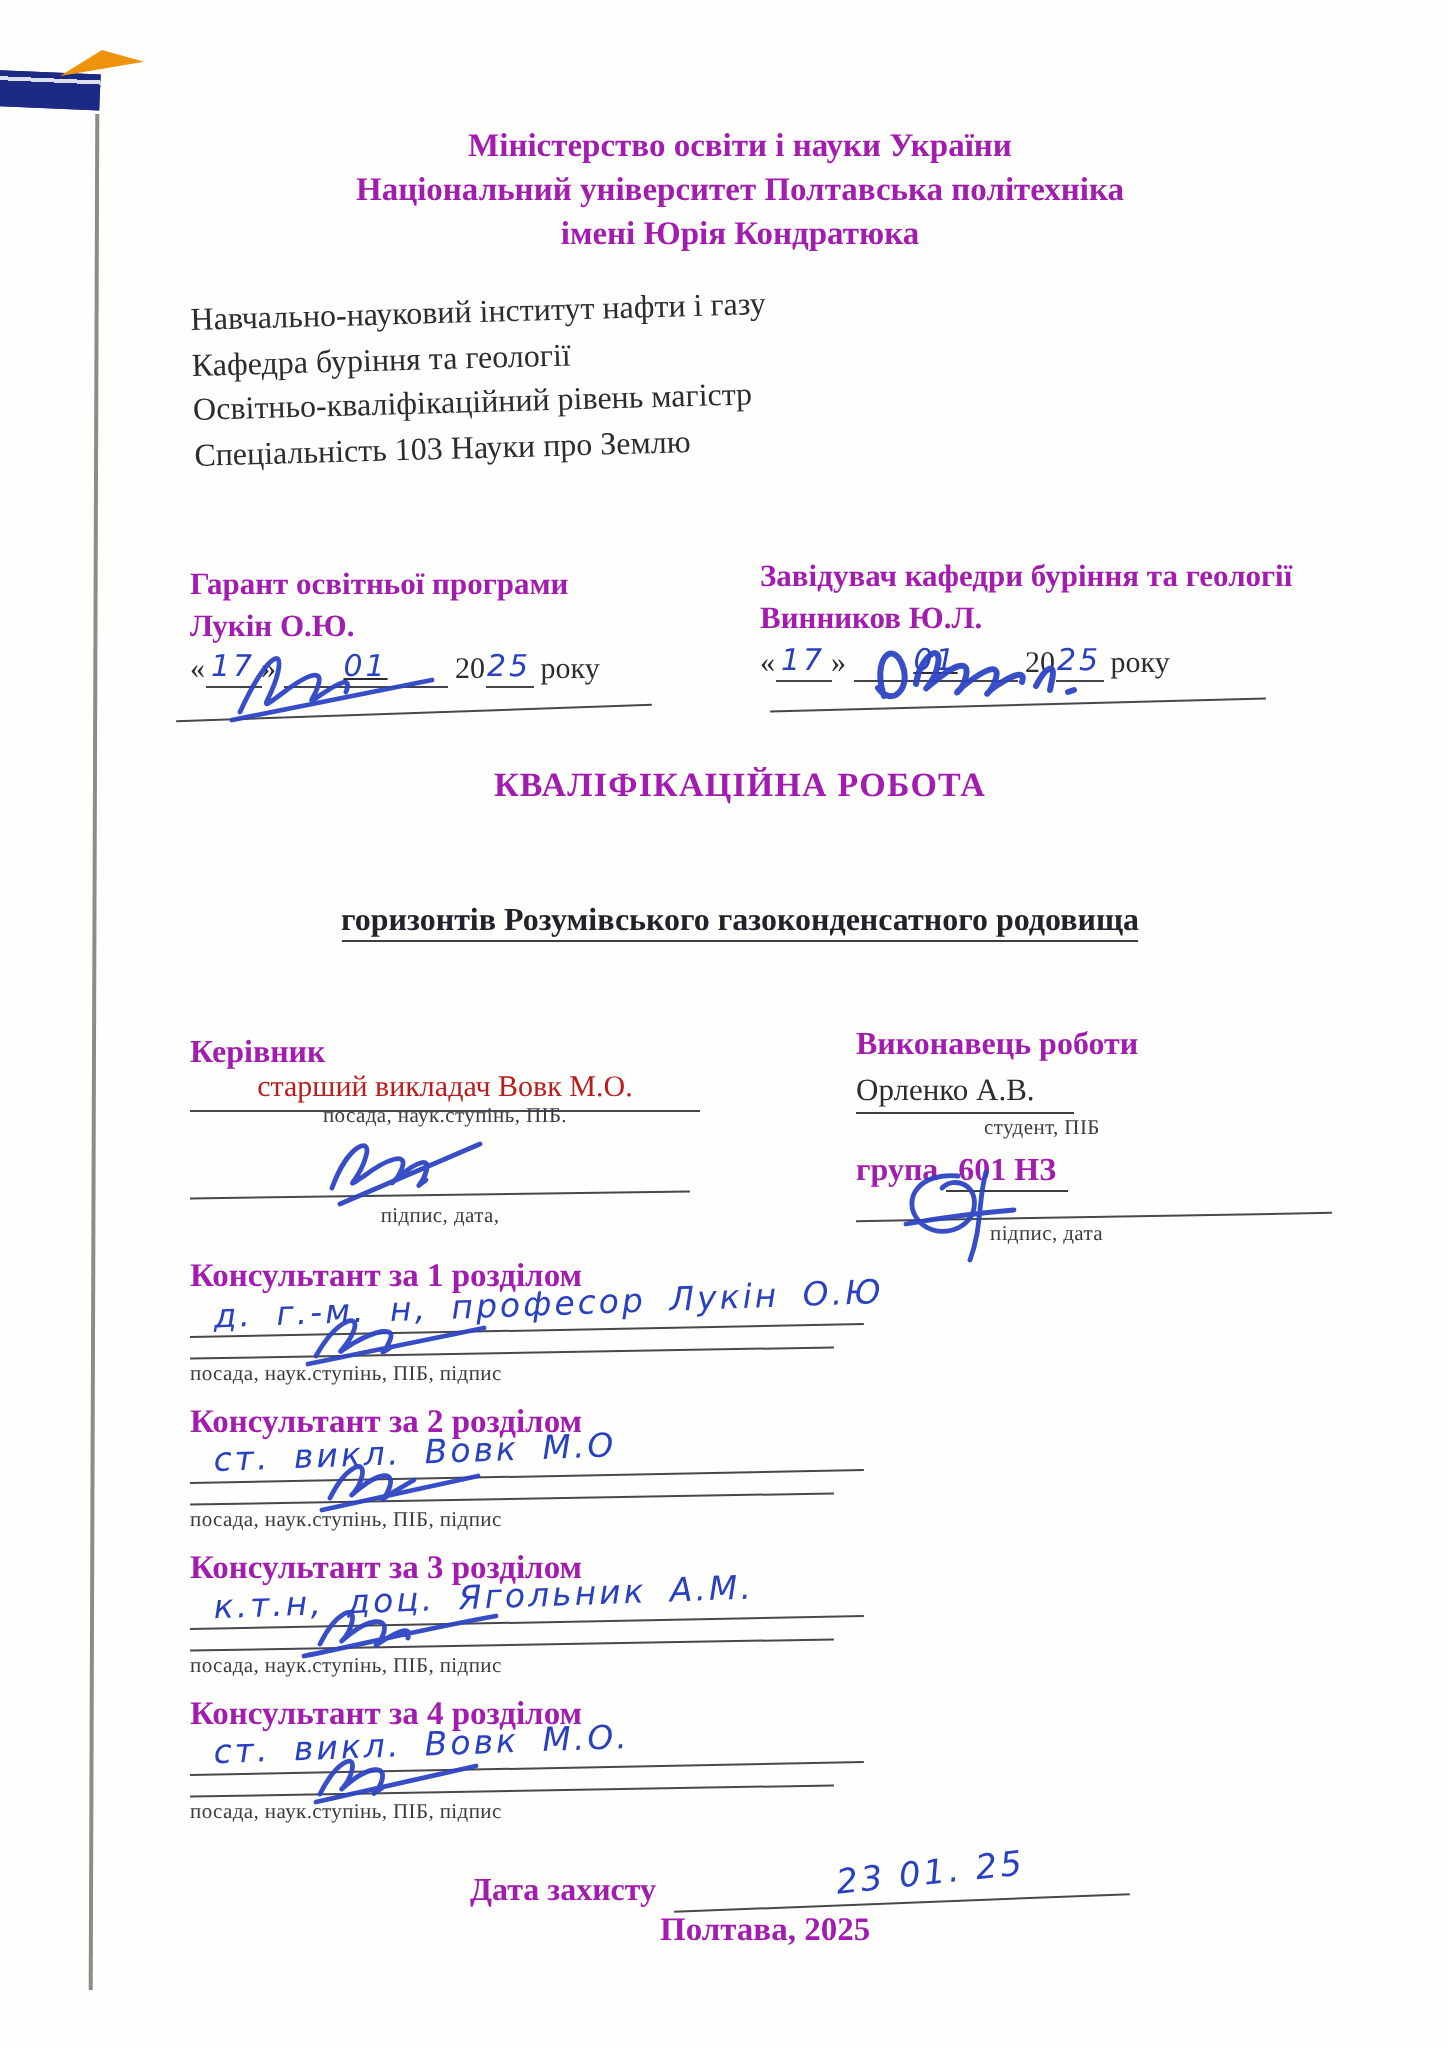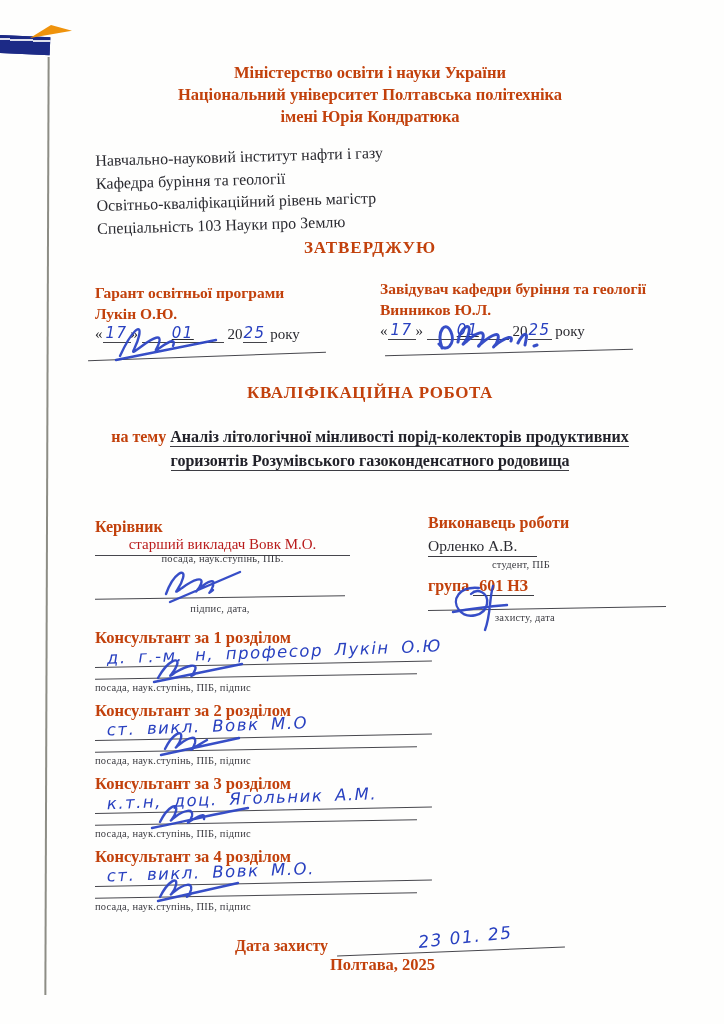--- a/index.html
+++ b/index.html
@@ -3,21 +3,21 @@
 <meta charset="utf-8">
 <style>
   html,body{margin:0;padding:0;background:#ffffff;}
   .sheet{
     position:relative;width:724px;height:1024px;margin:0 auto;
     background:#fefefd;overflow:hidden;
     font-family:"Liberation Serif","DejaVu Serif",serif;
     color:#26262c;
   }
   .abs{position:absolute;}
-  .b{font-weight:bold;color:#c2410c;}
+  .b{font-weight:bold;color:#a21caf;}
   .center{text-align:center;}
   .small{font-size:10.5px;letter-spacing:.2px;color:#3a3a40;}
   
   .edge-line{left:46px;top:57px;width:2px;height:938px;background:#8d8d85;transform:rotate(.2deg);}
   .corner-navy{left:-8px;top:36px;width:58px;height:18px;background:#1c2a86;transform:rotate(2.5deg);
     background-image:linear-gradient(#1c2a86 3px,rgba(255,255,255,.85) 3px,rgba(255,255,255,.85) 5px,#1c2a86 5px);}
   .corner-orange{left:30px;top:25px;width:42px;height:13px;background:#ef930c;
     clip-path:polygon(0 100%,100% 45%,50% 0);}
   
   .hdr{left:80px;top:62px;width:580px;font-size:16.5px;line-height:22px;}
@@ -63,21 +63,20 @@
     <div>імені Юрія Кондратюка</div>
   </div>
 
   <div class="abs institute">
     <div>Навчально-науковий інститут нафти і газу</div>
     <div>Кафедра буріння та геології</div>
     <div>Освітньо-кваліфікаційний рівень магістр</div>
     <div>Спеціальність 103 Науки про Землю</div>
   </div>
 
-  <div class="abs approve-h center b">ЗАТВЕРДЖУЮ</div>
 
   <div class="abs role b" style="left:95px;top:283px;width:275px;">Гарант освітньої програми</div>
   <div class="abs role b" style="left:95px;top:304px;width:275px;">Лукін О.Ю.</div>
   <div class="abs date-row" style="left:95px;top:324px;">
     <span>«</span><span class="slot day"><span class="hand">17</span></span><span>»</span>
     <span class="slot month"><span class="hand">01</span></span>
     <span><span>20</span><span class="slot yr"><span class="hand">25</span></span></span>
     <span>року</span>
   </div>
   <div class="abs rule" style="left:88px;top:356px;width:238px;transform:rotate(-2deg);"></div>
@@ -93,24 +92,20 @@
     <span><span>20</span><span class="slot yr"><span class="hand">25</span></span></span>
     <span>року</span>
   </div>
   <div class="abs rule" style="left:385px;top:352px;width:248px;transform:rotate(-1.5deg);"></div>
   <svg class="abs sig" style="left:428px;top:312px;" width="150" height="50" viewBox="0 0 150 50">
     <path d="M14 36 C8 18 18 8 23 20 C28 32 18 42 11 32 M30 30 C32 16 43 9 41 20 C39 31 30 36 39 29 C48 21 57 17 55 26 C53 35 46 37 55 30 C64 23 72 19 70 27 C68 35 61 38 70 31 C79 25 85 23 83 29 M90 31 C95 21 100 19 98 28 L97 33 M106 34 L109 33" style="stroke-width:3"></path>
   </svg>
 
   <div class="abs center b" style="left:80px;top:383px;width:580px;font-size:17px;letter-spacing:.6px;">КВАЛІФІКАЦІЙНА РОБОТА</div>
 
-  <div class="abs center theme" style="left:85px;top:425px;width:570px;">
-    <span class="b">на тему</span>
-    <span class="uline">Аналіз літологічної мінливості порід-колекторів продуктивних</span>
-  </div>
   <div class="abs center theme" style="left:85px;top:449px;width:570px;">
     <span class="uline">горизонтів Розумівського газоконденсатного родовища</span>
   </div>
 
   <div class="abs b" style="left:95px;top:518px;font-size:16px;">Керівник</div>
   <div class="abs rulefield" style="left:95px;top:536px;width:255px;">старший викладач Вовк М.О.</div>
   <div class="abs small center" style="left:95px;top:553px;width:255px;">посада, наук.ступінь, ПІБ.</div>
   <div class="abs rule" style="left:95px;top:597px;width:250px;transform:rotate(-.8deg);"></div>
   <svg class="abs sig" style="left:160px;top:564px;" width="120" height="40" viewBox="0 0 120 40">
     <path d="M6 30 C14 8 26 4 23 14 C20 26 10 32 22 24 C34 15 44 12 41 20 C38 28 32 30 40 24 C48 17 56 14 53 22 C51 29 46 31 53 26 M10 38 L80 8"></path>
@@ -123,21 +118,21 @@
   </div>
   <div class="abs small" style="left:492px;top:559px;">студент, ПІБ</div>
   <div class="abs b" style="left:428px;top:577px;font-size:16px;">
     <span>група</span>
     <span class="group-val">601 НЗ</span>
   </div>
   <div class="abs rule" style="left:428px;top:608px;width:238px;transform:rotate(-1deg);"></div>
   <svg class="abs sig" style="left:445px;top:580px;" width="95" height="52" viewBox="0 0 95 52">
     <path d="M34 8 C14 6 6 20 14 30 C22 40 40 36 42 24 C44 12 32 8 26 14 M48 6 C44 20 46 34 40 50 M8 32 C30 28 50 26 62 25"></path>
   </svg>
-  <div class="abs small" style="left:495px;top:612px;">захисту, дата</div>
+  <div class="abs small" style="left:495px;top:612px;">підпис, дата</div>
 
   <div class="abs c-label b" style="left:95px;top:628px;"></div>
   <div class="abs c-label b" style="left:95px;top:628px;">Консультант за 1 розділом</div>
   <div class="abs c-entry" style="left:95px;top:646px;">
     <span class="hand hand-entry">д. г.-м. н, професор Лукін О.Ю</span>
   </div>
   <div class="abs rule" style="left:95px;top:676px;width:322px;transform:rotate(-1deg);"></div>
   <svg class="abs sig" style="left:150px;top:654px;" width="120" height="30" viewBox="0 0 120 30">
     <path d="M8 24 C18 6 30 2 27 11 C24 20 14 26 26 18 C38 11 48 9 45 16 C43 22 38 24 45 20 M4 28 L92 10"></path>
   </svg>

